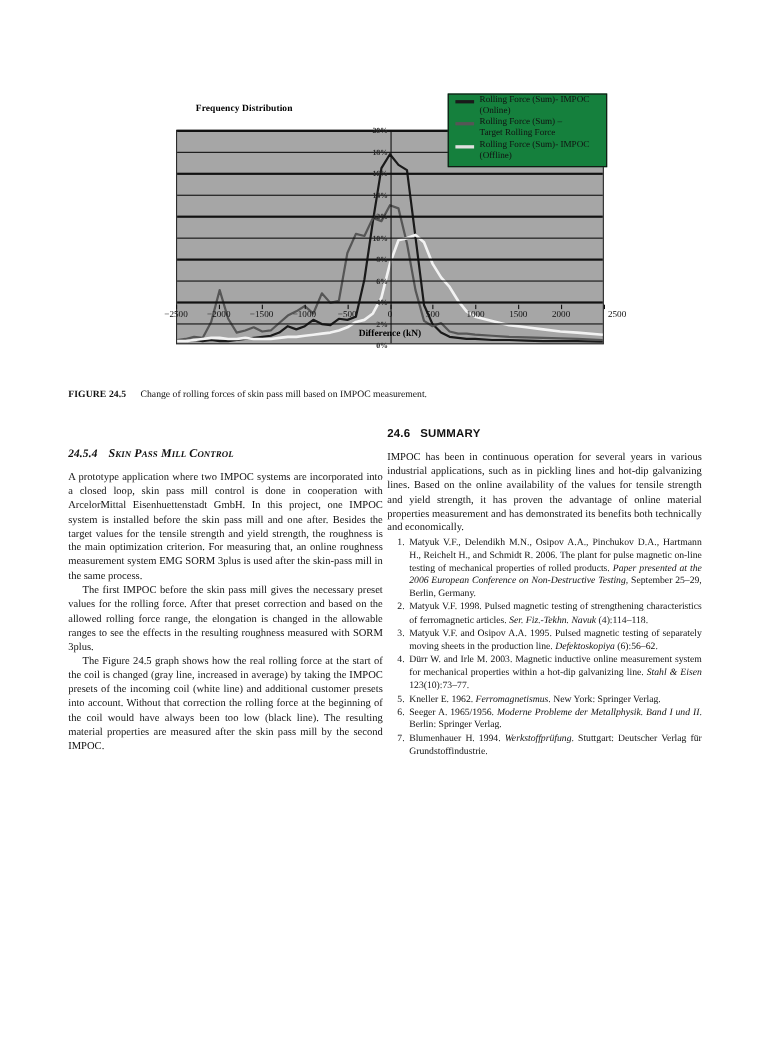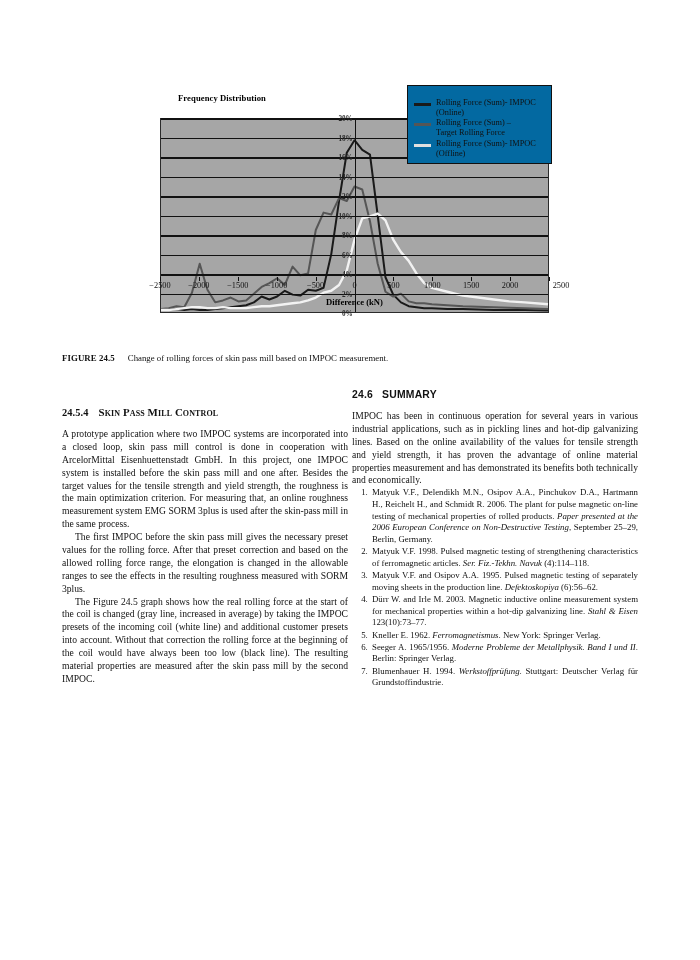--- a/index.html
+++ b/index.html
@@ -46,22 +46,22 @@
   .xtickmark{position:absolute;width:1px;height:4px;background:#111;top:195px;}
   .xlabel{
     position:absolute;left:98px;top:215px;width:389px;text-align:center;
     font-size:8.6px;font-weight:700;
   }
   .series{position:absolute;left:0;top:0;width:100%;height:100%;overflow:visible;}
 
   
   .legend{
     position:absolute;left:345px;top:3px;width:145px;
-    background:#0369a1;border:1.3px solid #111;
-    padding:12px 5px 5px 5px;box-sizing:border-box;
+    background:#15803d;border:1.3px solid #111;
+    padding:0 5px 5px 5px;box-sizing:border-box;
     z-index:5;
   }
   .legend-row{display:flex;align-items:flex-start;margin-bottom:1px;}
   .legend-row:last-child{margin-bottom:0;}
   .swatch{
     width:17px;height:3px;margin:5px 5px 0 1px;flex:0 0 auto;
   }
   .legend-text{font-size:8.3px;line-height:1.17;color:#111;}
 
   
@@ -77,20 +77,21 @@
        text-align:justify;color:#111;}
   .col.left{left:62px;}
   .col.right{left:352px;}
   .col p{margin:0;text-indent:13px;}
   .col p.noind{text-indent:0;}
   .col p + p{margin-top:0;}
 
   h2.sec{
     font-size:10.4px;font-weight:700;margin:17px 0 8px 0;
     letter-spacing:.01em;
+    font-style:italic;
   }
   h2.sec .num{margin-right:10px;}
   h2.sec .sc{font-variant:small-caps;font-size:10.9px;}
   h2.refs{
     font-size:10.4px;font-weight:700;margin:18px 0 7px 0;letter-spacing:.02em;
     font-family:"Liberation Sans", sans-serif;
   }
   h2.summary{
     font-size:10.4px;font-weight:700;margin:0 0 8px 0;letter-spacing:.02em;
     font-family:"Liberation Sans", sans-serif;

